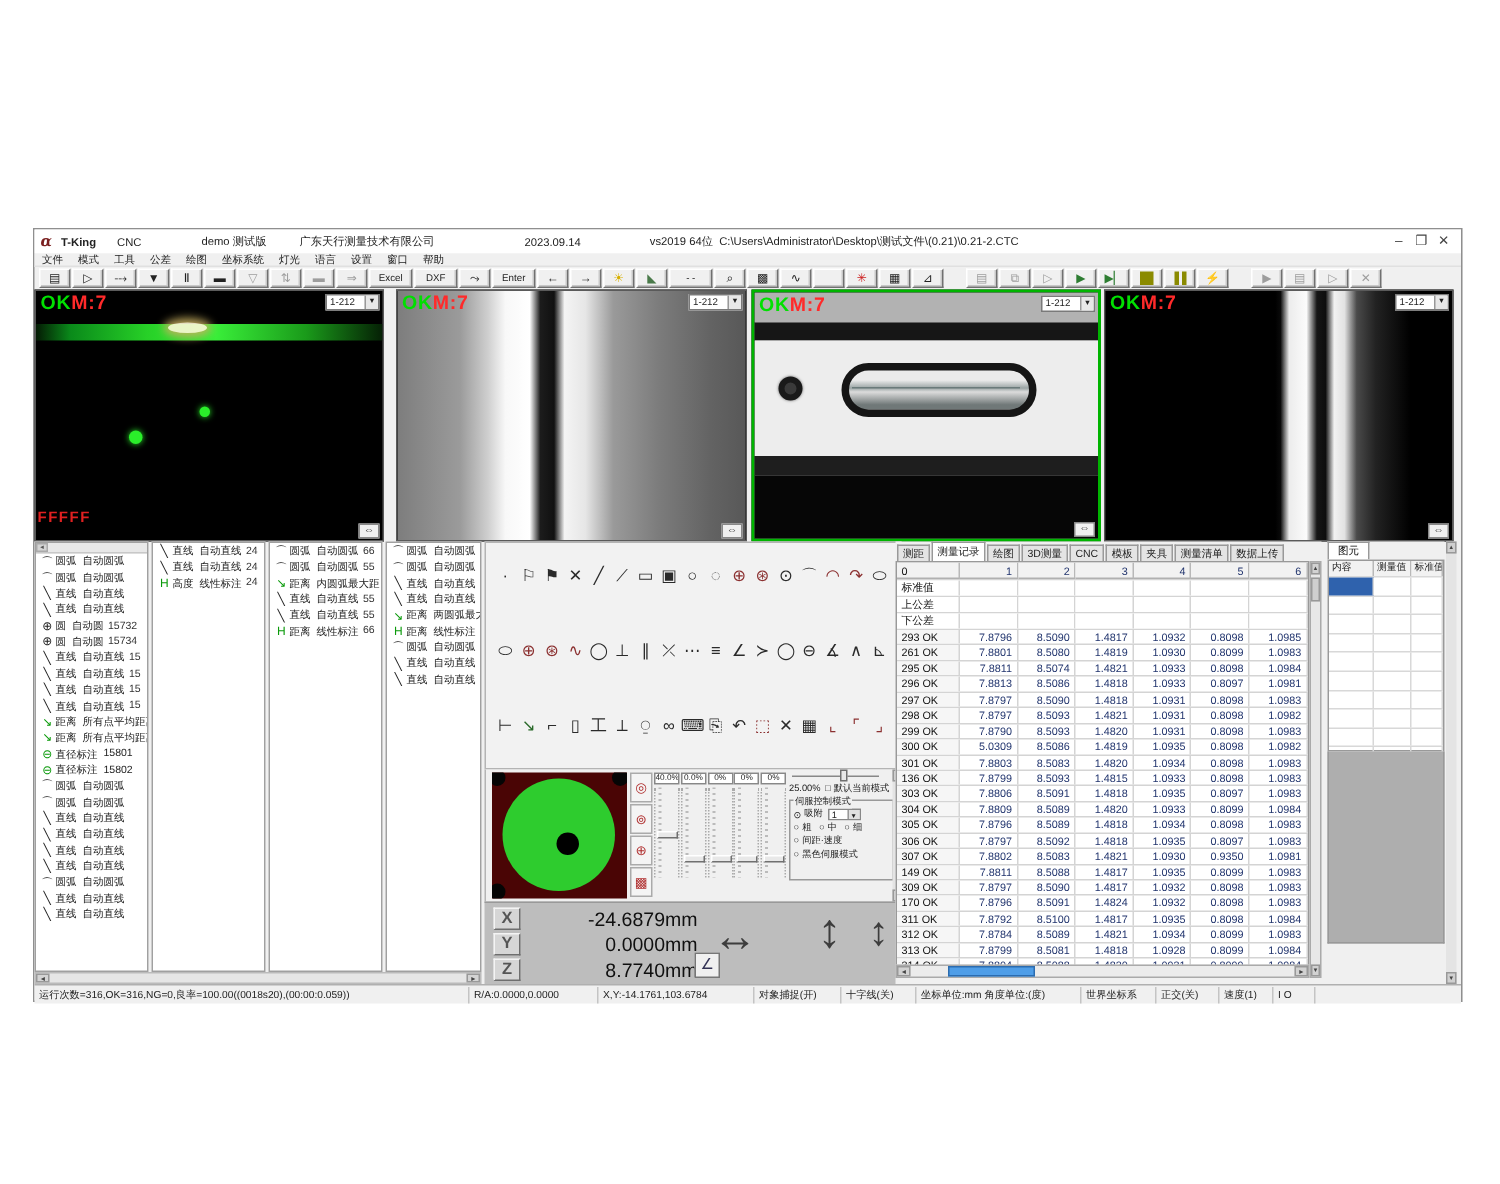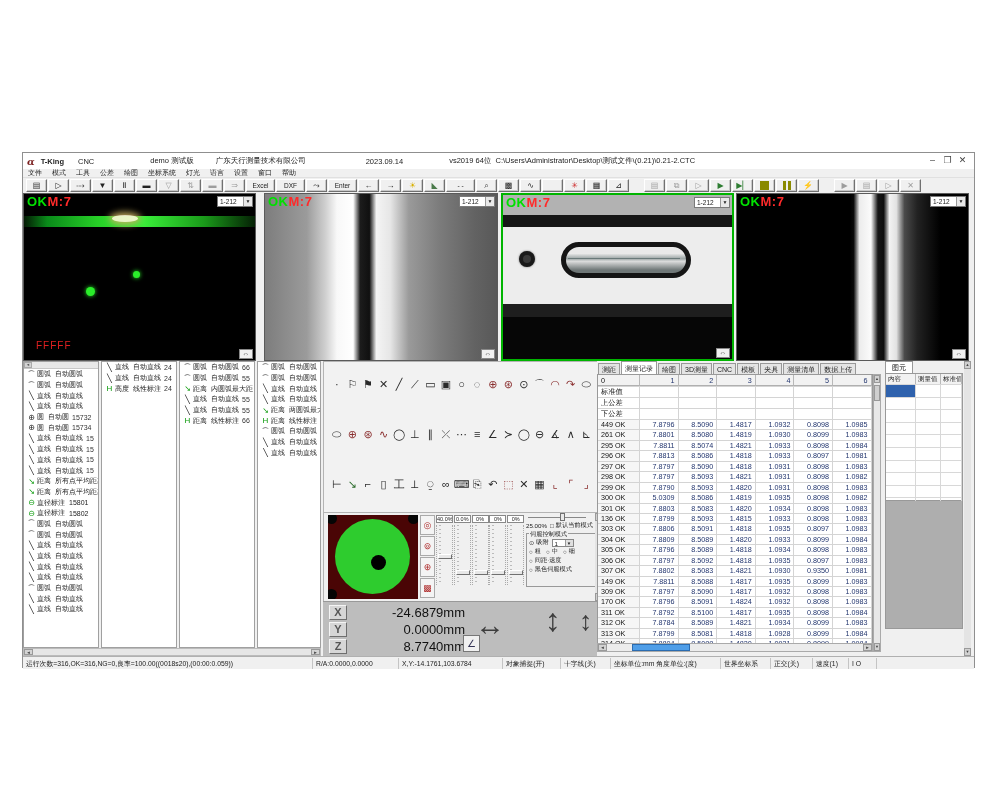--- a/index.html
+++ b/index.html
@@ -24,21 +24,21 @@
   .sq { width:9px; height:9px; background:#8a8a00; display:inline-block; }
   .pa { width:3px; height:9px; background:#8a8a00; display:inline-block; margin:0 1px; }
   
   .cam { position:absolute; top:40px; height:168px; background:#000; border:1px solid #5a5a5a; overflow:hidden; }
   .cam.sel { border:2px solid #00b400; }
   .camok { position:absolute; top:0; left:3px; font-size:13px; font-weight:bold; color:#00e000; letter-spacing:0.5px; z-index:5; }
   .camok .m { color:#ff2a2a; }
   .camcombo { position:absolute; top:2px; right:2px; width:36px; height:11px; background:#fff; border:1px solid #7a7a7a; font-size:6.5px; line-height:9px; color:#222; padding-left:2px; z-index:6; display:flex; }
   .camcombo .dd { margin-left:auto; width:9px; background:#e8e8e8; border-left:1px solid #999; text-align:center; font-size:5px; line-height:9px; }
   .camresize { position:absolute; bottom:1px; right:2px; width:14px; height:10px; background:#f0f0f0; border:1px solid #888; font-size:7px; line-height:8px; text-align:center; color:#333; z-index:6; }
-  .ftext { position:absolute; bottom:9px; left:12px; color:#e02020; font-weight:normal; font-size:10px; letter-spacing:1px; z-index:5; }
+  .ftext { position:absolute; bottom:9px; left:1px; color:#e02020; font-weight:bold; font-size:10px; letter-spacing:1px; z-index:5; }
   #cam1band { position:absolute; left:0; top:22px; width:100%; height:11px; background:linear-gradient(90deg,#041a04,#0a8a1a 10%,#27d027 32%,#39ee39 52%,#1a9a1a 78%,#052005); }
   #cam1glow { position:absolute; left:88px; top:21px; width:26px; height:7px; background:#fff8d8; border-radius:50%; box-shadow:0 0 6px 3px #c8b060; opacity:.9; }
   .gdot { position:absolute; background:#2aee2a; border-radius:50%; box-shadow:0 0 4px #2aee2a; }
   #cam2img { position:absolute; inset:0; background:linear-gradient(90deg,#7d7d7d 0%,#9b9b9b 18%,#cfcfcf 26%,#f8f8f8 31%,#ffffff 38%,#1c1c1c 41%,#101010 45%,#f4f4f4 48%,#e6e6e6 54%,#9a9a9a 62%,#7c7c7c 75%,#636363 90%,#585858 100%); }
   #cam3inner { position:absolute; inset:0; background:#b0b0b0; }
   .c3band { position:absolute; left:0; width:100%; }
   #slot { position:absolute; left:58px; top:47px; width:130px; height:36px; border:5px solid #151515; border-radius:18px; background:linear-gradient(180deg,#eaeaea 25%,#9aa4a4 45%,#dcdcdc 55%,#707878 88%); }
   #slotline { position:absolute; left:2px; top:11px; width:112px; height:1px; background:#6a7a7a; }
   #c3hole { position:absolute; left:16px; top:56px; width:16px; height:16px; border-radius:50%; background:#3a3a3a; border:4px solid #1a1a1a; box-shadow:0 0 2px #666; }
   #cam4img { position:absolute; inset:0; background:linear-gradient(90deg,#000 0%,#000 49%,#0a0a0a 50.5%,#ececec 53%,#fbfbfb 58%,#161616 61%,#0e0e0e 63.5%,#f2f2f2 66%,#e2e2e2 69%,#4a4a4a 72.5%,#222 78%,#000 88%); }
@@ -123,21 +123,21 @@
 </style>
 </head>
 <body>
 
 <div id="win">
 
   <div id="titlebar">
     <span id="logo">α</span>
     <span class="tspace" style="margin-left:6px;font-weight:bold">T-King</span>
     <span class="tspace" style="margin-left:14px">CNC</span>
-    <span class="tspace" style="margin-left:56px">demo 测试版</span>
+    <span class="tspace" style="margin-left:40px">demo 测试版</span>
     <span class="tspace" style="margin-left:22px">广东天行测量技术有限公司</span>
     <span class="tspace" style="margin-left:60px">2023.09.14</span>
     <span class="tspace" style="margin-left:46px">vs2019 64位  C:\Users\Administrator\Desktop\测试文件\(0.21)\0.21-2.CTC</span>
     <span id="wincontrols">
       <span class="wc">–</span>
       <span class="wc">❐</span>
       <span class="wc">✕</span>
     </span>
   </div>
 
@@ -721,21 +721,21 @@
         <div class="trow srow">
           <span class="tcell labelcell" style="background: rgb(255, 255, 255);">下公差</span>
           <span class="tcell numcell"></span>
           <span class="tcell numcell"></span>
           <span class="tcell numcell"></span>
           <span class="tcell numcell"></span>
           <span class="tcell numcell"></span>
           <span class="tcell numcell"></span>
         </div>
         <div class="trow drow">
-          <span class="tcell labelcell">449  OK</span>
+          <span class="tcell labelcell">293  OK</span>
           <span class="tcell numcell">7.8796</span>
           <span class="tcell numcell">8.5090</span>
           <span class="tcell numcell">1.4817</span>
           <span class="tcell numcell">1.0932</span>
           <span class="tcell numcell">0.8098</span>
           <span class="tcell numcell">1.0985</span>
         </div>
         <div class="trow drow">
           <span class="tcell labelcell">261  OK</span>
           <span class="tcell numcell">7.8801</span>

